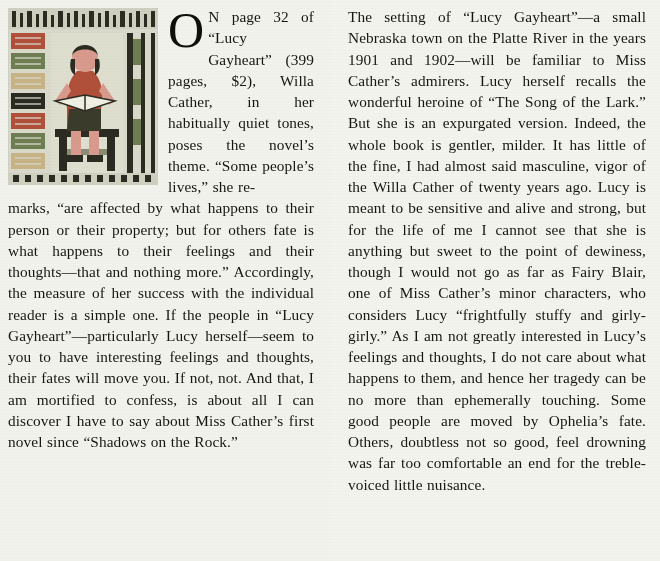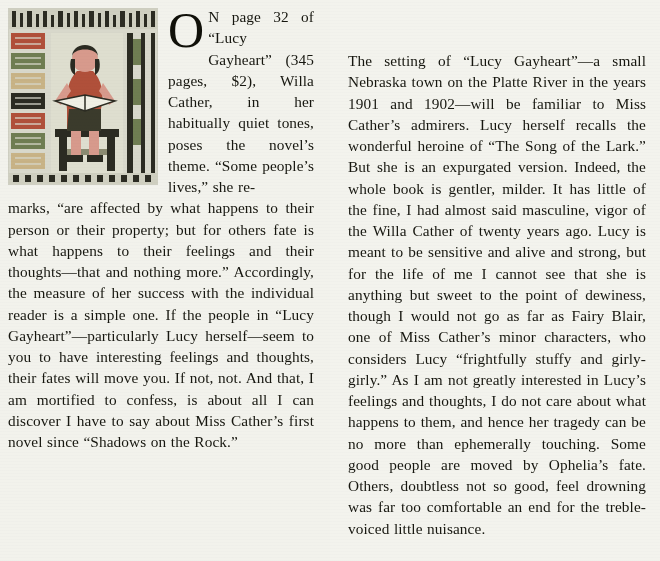--- a/index.html
+++ b/index.html
@@ -61,21 +61,20 @@
     font-size: 15.3px;
     line-height: 1.39;
     color: #16160f;
     text-align: justify;
     letter-spacing: 0.1px;
     word-spacing: 0.6px;
     hyphens: none;
   }
   .col-right .body-text {
     text-indent: 0;
-    margin-top: 44px;
   }
   .dropcap {
     float: left;
     font-size: 50px;
     line-height: 0.82;
     padding: 2px 4px 0 0;
     margin-top: 2px;
     font-family: "Liberation Serif", serif;
     color: #101009;
   }
@@ -212,21 +211,21 @@
           <rect x="88" y="166" width="6" height="7"></rect>
           <rect x="100" y="166" width="6" height="7"></rect>
           <rect x="112" y="166" width="6" height="7"></rect>
           <rect x="124" y="166" width="6" height="7"></rect>
           <rect x="136" y="166" width="6" height="7"></rect>
         </g>
       </svg>
     </div>
 
     <div class="body-text">
-      <span class="dropcap">O</span><span class="smallcaps">N</span><span> page 32 of “Lucy Gayheart” (345 pages, $2), Willa Cather, in her habitually quiet tones, poses the novel’s theme. “Some people’s lives,” she re-</span>
+      <span class="dropcap">O</span><span class="smallcaps">N</span><span> page 32 of “Lucy Gayheart” (399 pages, $2), Willa Cather, in her habitually quiet tones, poses the novel’s theme. “Some people’s lives,” she re-</span>
     </div>
 
     <div class="body-text clearfix">marks, “are affected by what happens to their person or their property; but for others fate is what happens to their feelings and their thoughts—that and nothing more.” Accordingly, the measure of her success with the individual reader is a simple one. If the people in “Lucy Gayheart”—particularly Lucy herself—seem to you to have interesting feelings and thoughts, their fates will move you. If not, not. And that, I am mortified to confess, is about all I can discover I have to say about Miss Cather’s first novel since “Shadows on the Rock.”</div>
 
   </div>
 
   <div class="gutter"></div>
 
   <div class="col col-right">
     <div class="body-text right-first">The setting of “Lucy Gayheart”—a small Nebraska town on the Platte River in the years 1901 and 1902—will be familiar to Miss Cather’s admirers. Lucy herself recalls the wonderful heroine of “The Song of the Lark.” But she is an expurgated version. Indeed, the whole book is gentler, milder. It has little of the fine, I had almost said masculine, vigor of the Willa Cather of twenty years ago. Lucy is meant to be sensitive and alive and strong, but for the life of me I cannot see that she is anything but sweet to the point of dewiness, though I would not go as far as Fairy Blair, one of Miss Cather’s minor characters, who considers Lucy “frightfully stuffy and girly-girly.” As I am not greatly interested in Lucy’s feelings and thoughts, I do not care about what happens to them, and hence her tragedy can be no more than ephemerally touching. Some good people are moved by Ophelia’s fate. Others, doubtless not so good, feel drowning was far too comfortable an end for the treble-voiced little nuisance.</div>

